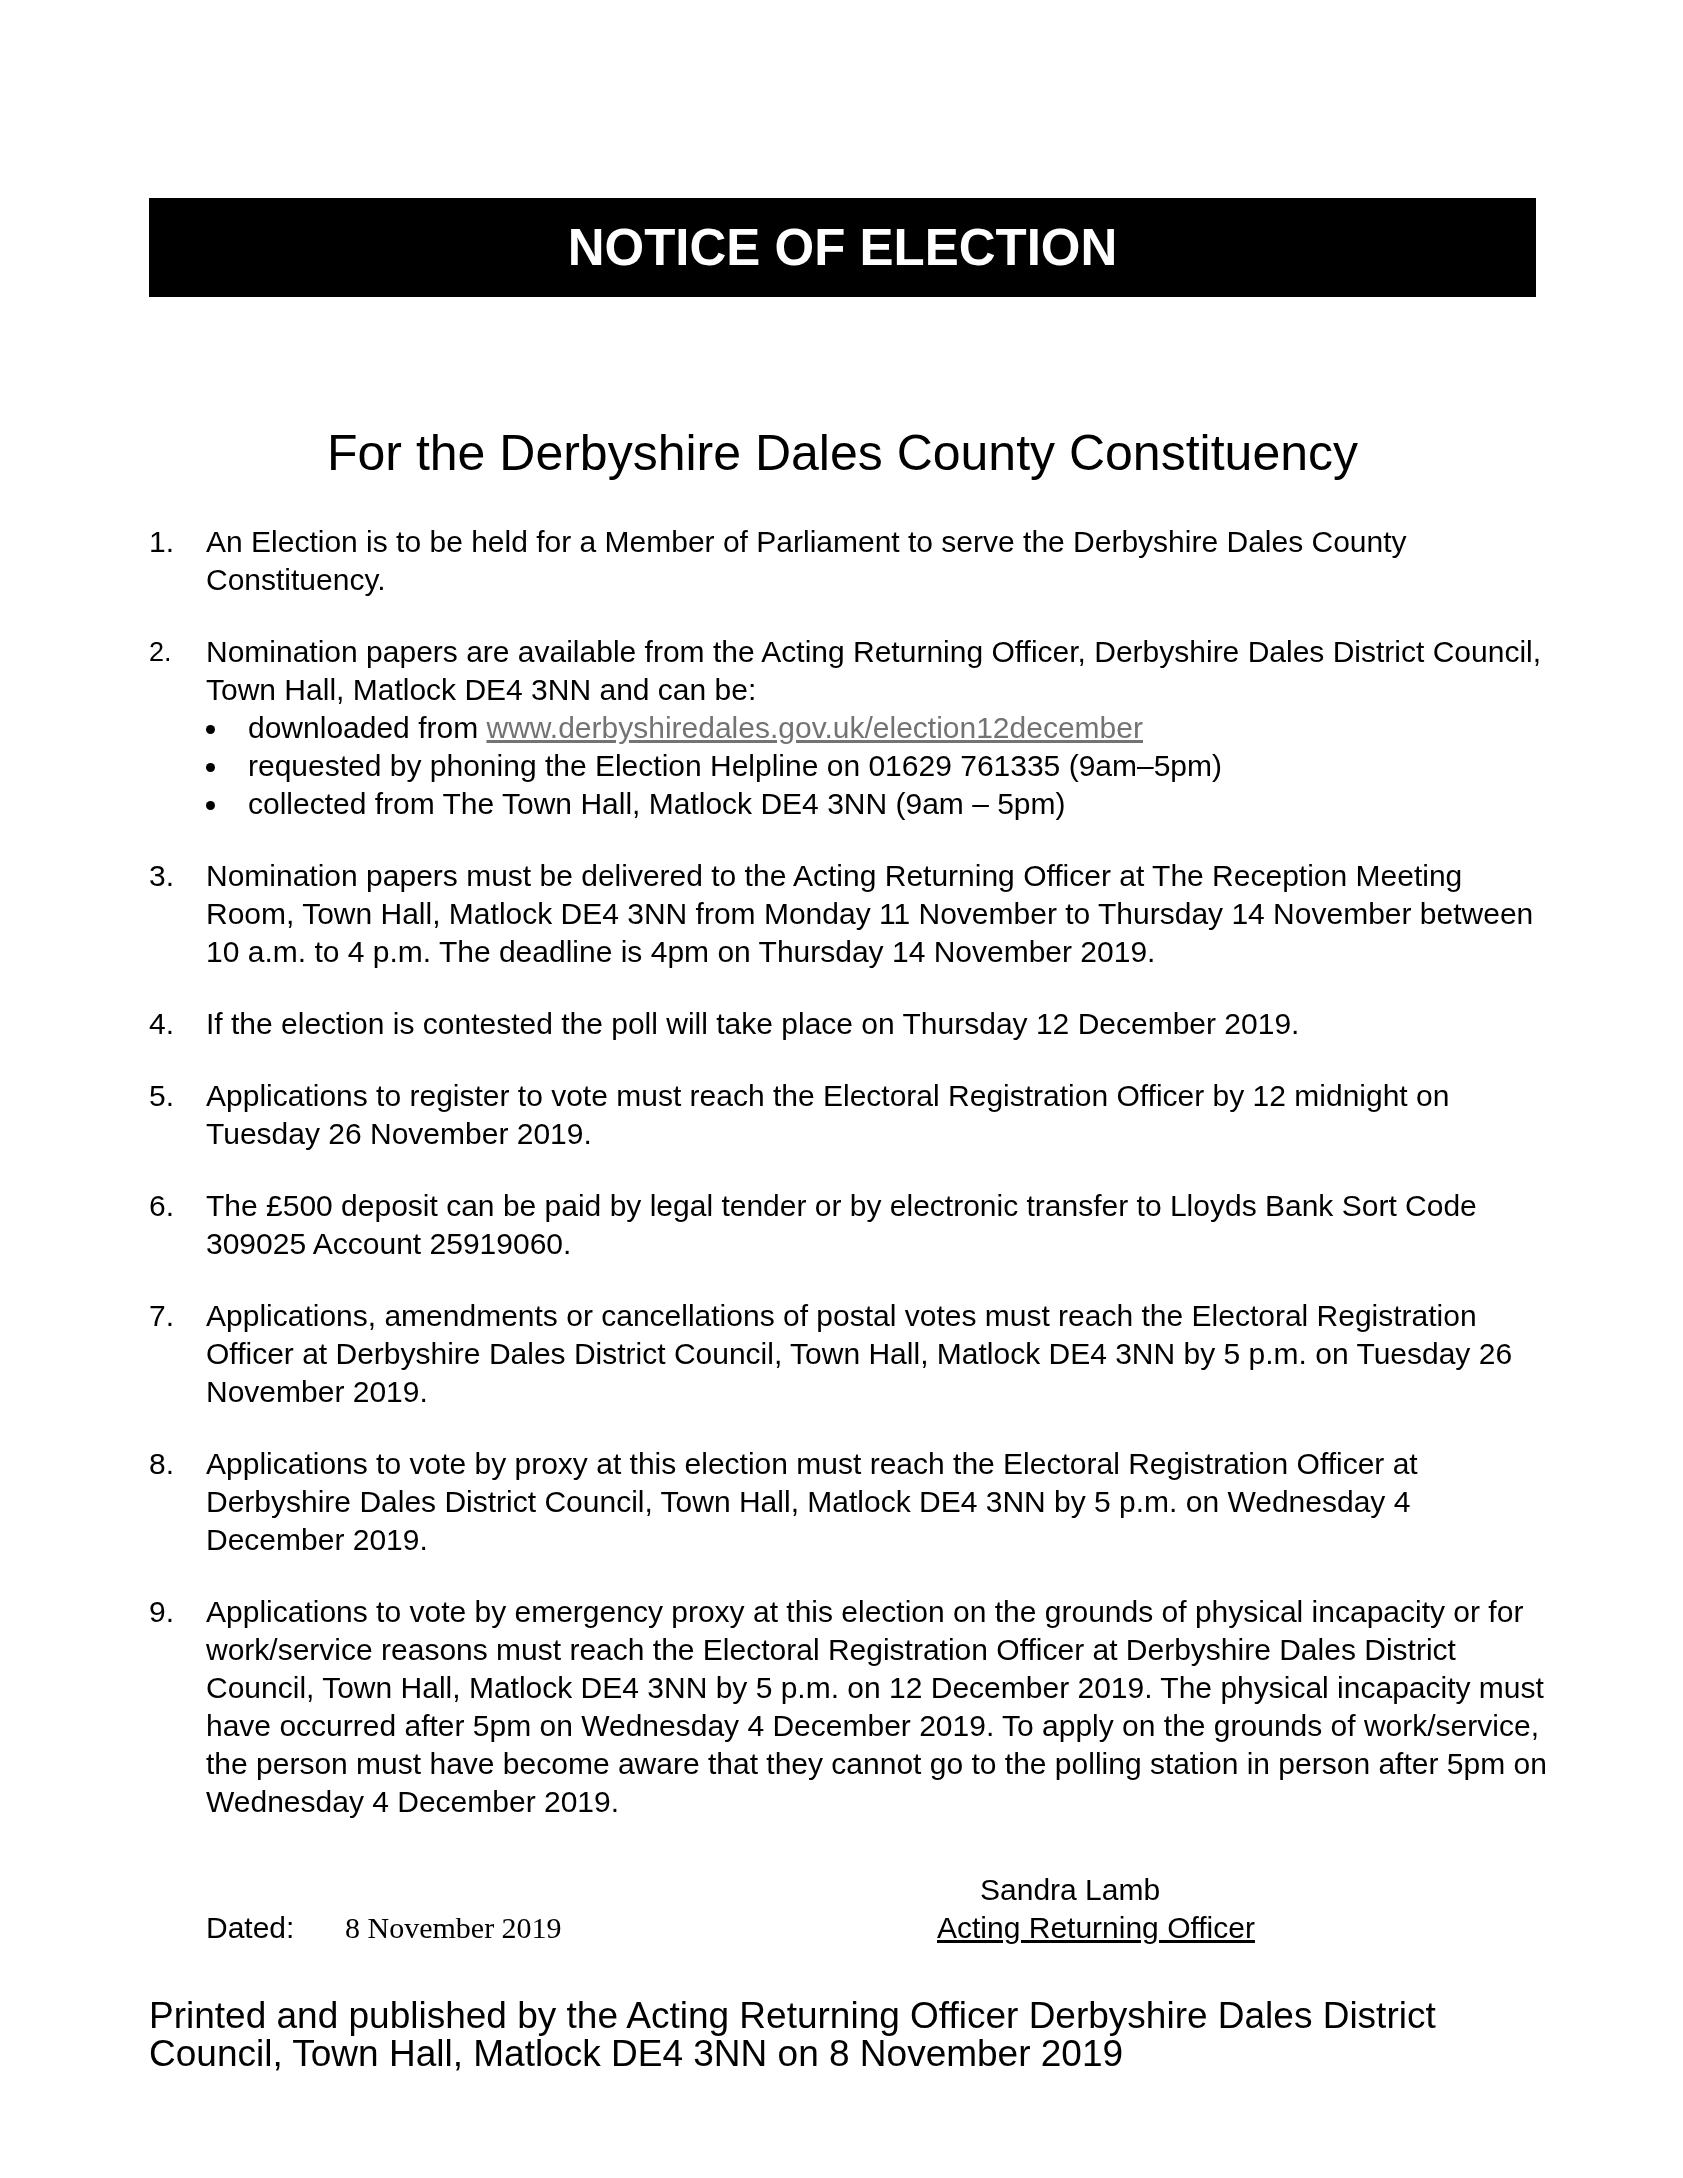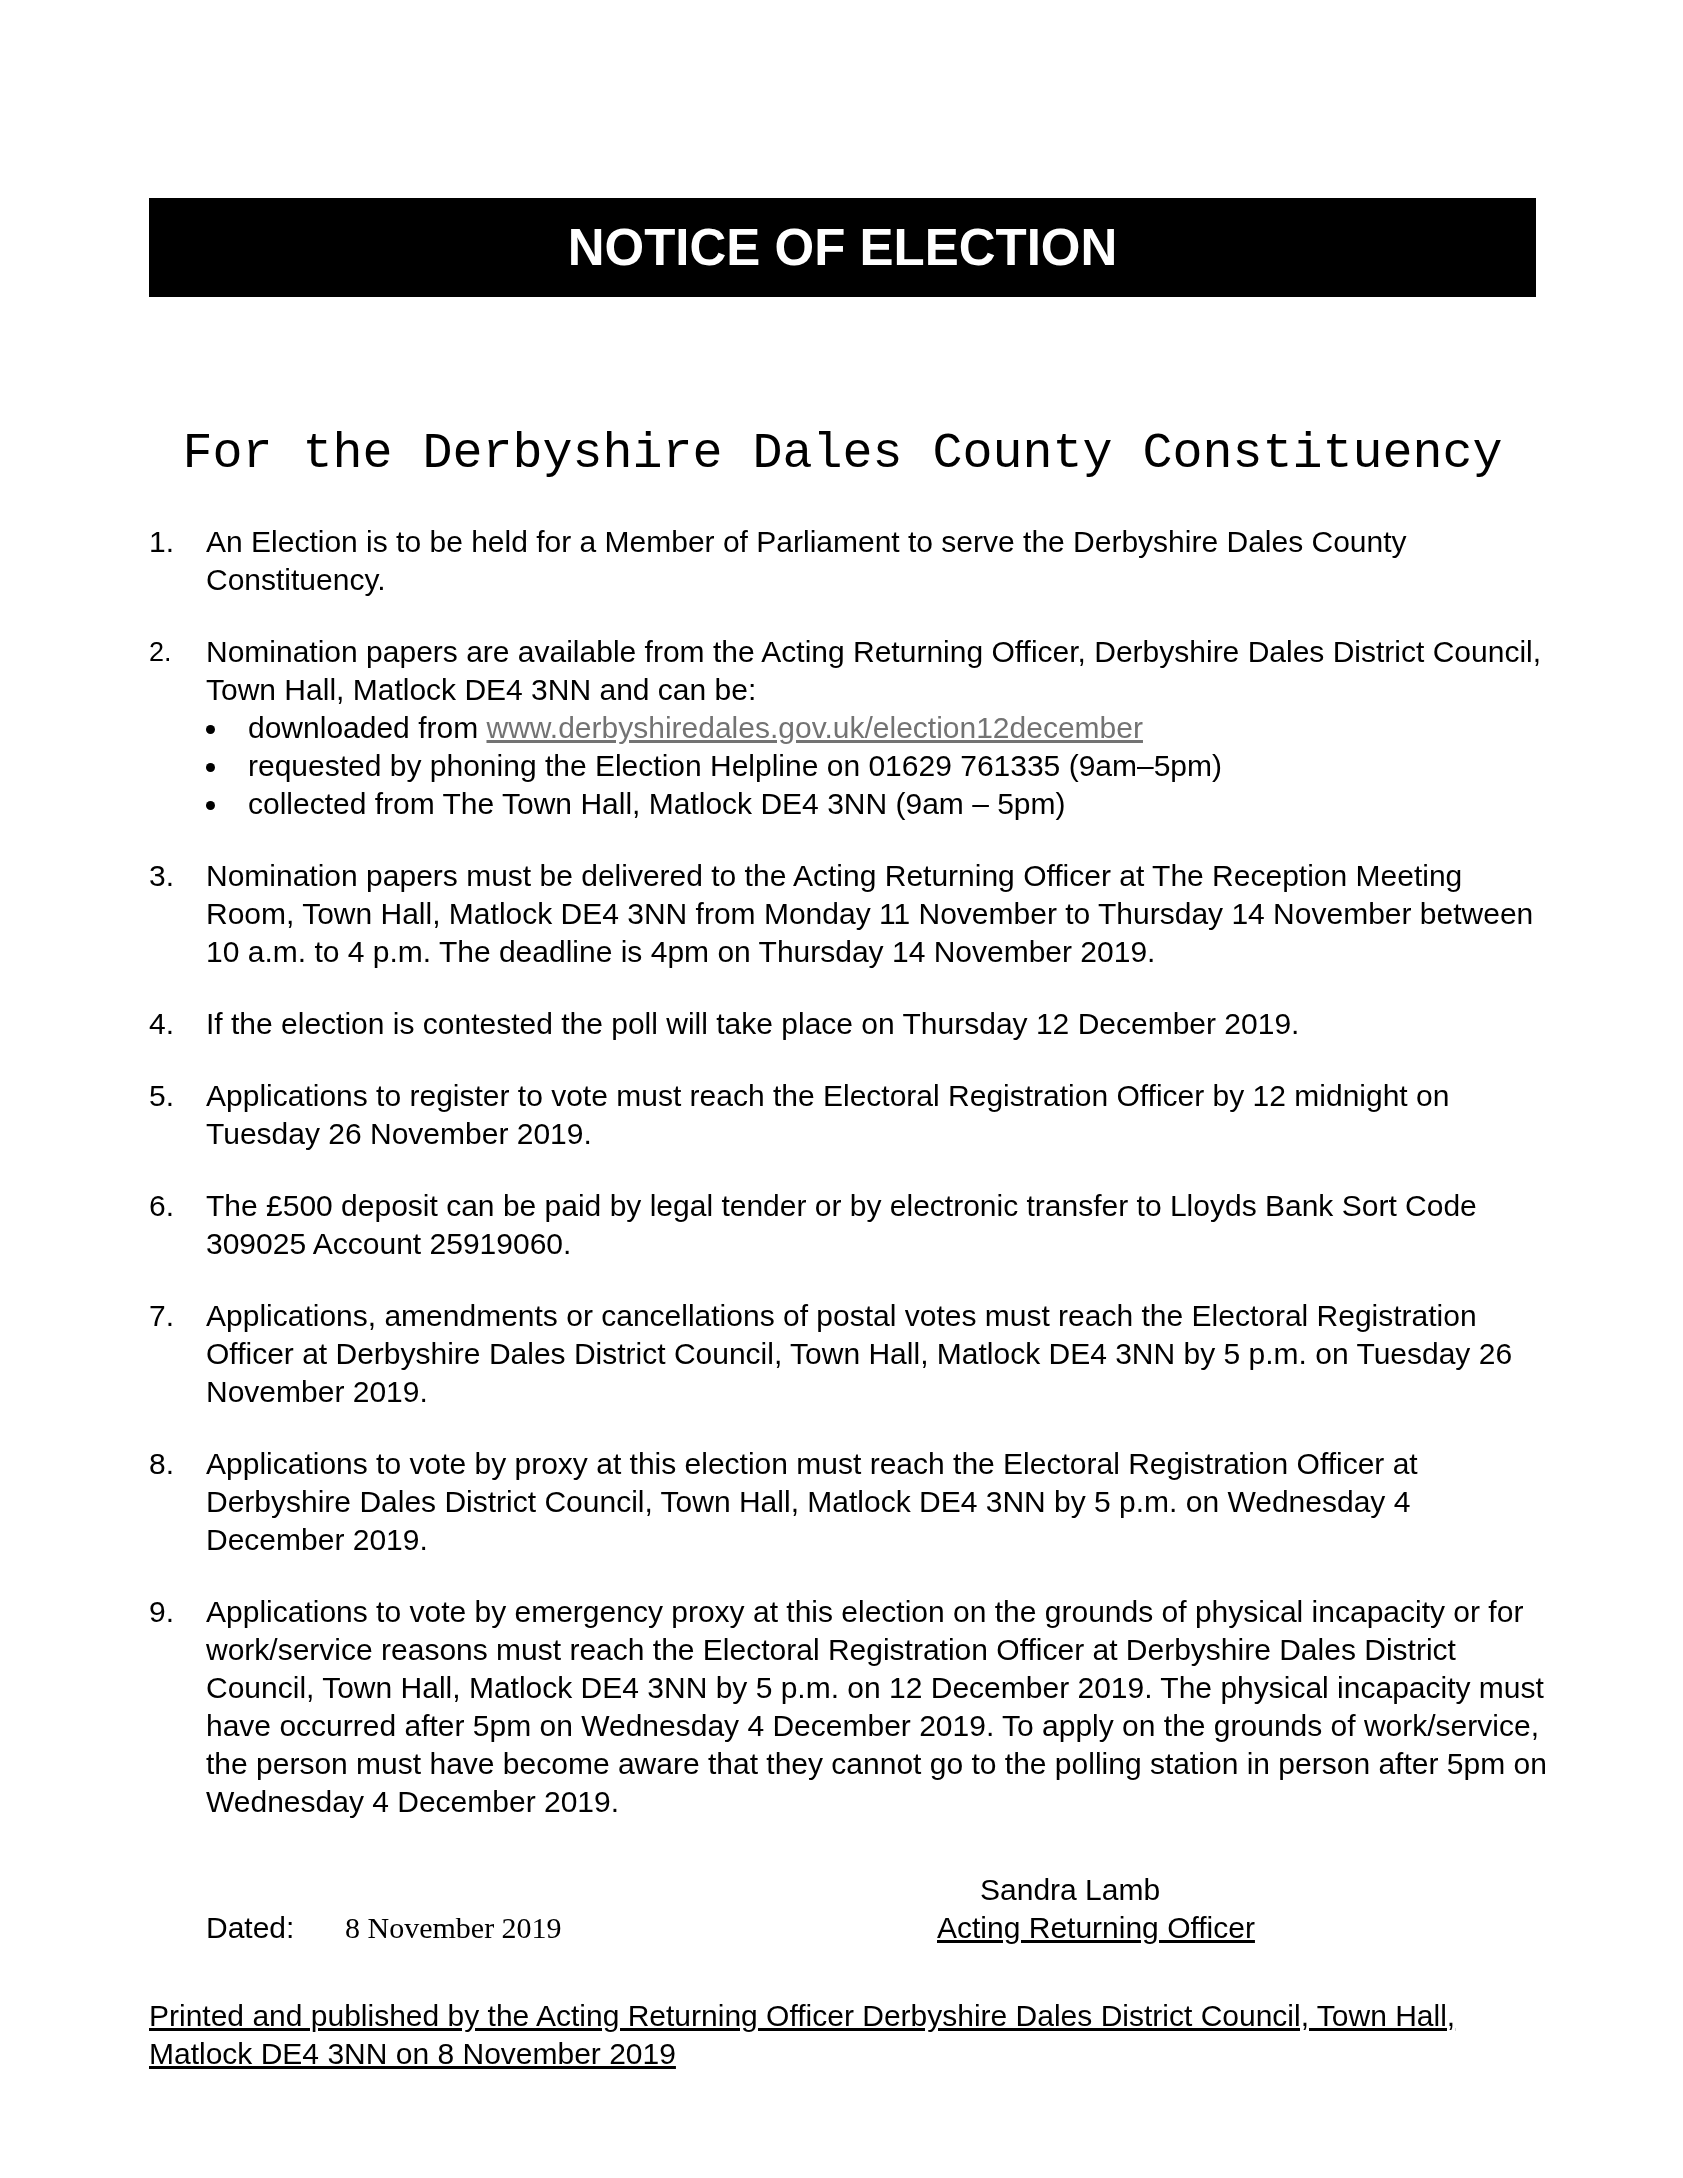--- a/index.html
+++ b/index.html
@@ -39,21 +39,21 @@
     }
     .subtitle {
       position: absolute;
       left: 149px;
       width: 1387px;
       text-align: center;
       font-size: 50px;
       line-height: 59px;
     }
     .subtitle.s1 { top: 335px; }
-    .subtitle.s2 { top: 424px; font-family: Liberation Mono, monospace; }
+    .subtitle.s2 { top: 424px; }
 
     .items {
       position: absolute;
       left: 149px;
       top: 523px;
       width: 1406px;
       font-size: 30px;
       line-height: 38px;
     }
     .item {
@@ -129,23 +129,22 @@
       position: absolute;
       left: 196px;
       top: 48px;
       font-family: Liberation Serif, serif;
     }
     .imprint {
       position: absolute;
       left: 149px;
       top: 1997px;
       width: 1406px;
-      font-size: 30px;
+      font-size: 37px;
       line-height: 38px;
-      text-decoration: underline;
     }
   </style>
 </head>
 <body>
 
 <div class="page">
 
   <div class="title-bar">
     <span>NOTICE OF ELECTION</span>
   </div>

